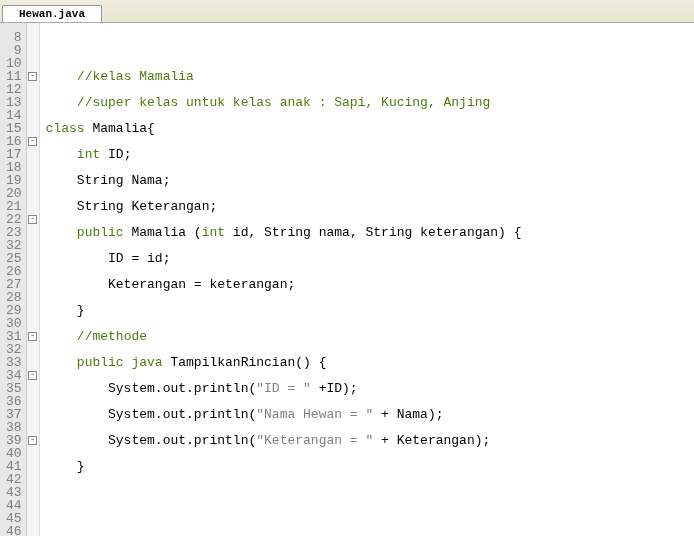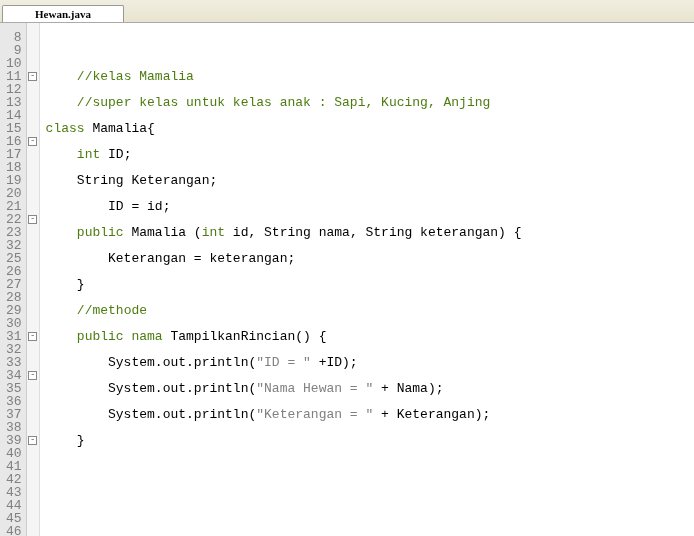--- a/index.html
+++ b/index.html
@@ -16,22 +16,22 @@
     background: linear-gradient(#f0eee0, #e8e4d0);
     border-bottom: 1px solid #aaa;
     height: 22px;
     display: flex;
     align-items: flex-end;
   }
   .tab {
     background: #fff;
     border: 1px solid #999;
     border-bottom: none;
-    padding: 2px 32px;
-    font-family: Liberation Serif, serif;
+    padding: 2px 16px;
+    font-family: Liberation Mono, monospace;
     font-size: 11px;
     font-weight: bold;
     margin-left: 2px;
     border-radius: 2px 2px 0 0;
   }
   .editor {
     display: flex;
     height: calc(100% - 22px);
     background: #fff;
   }
@@ -180,27 +180,28 @@
       <div class="f-line"></div>
       <div class="f-line"></div>
       <div class="f-line"></div>
     </div>
   <div class="code">
 <div class="line"><span></span></div>
 <div class="line">    <span class="c-comment">//kelas Mamalia</span></div>
 <div class="line">    <span class="c-comment">//super kelas untuk kelas anak : Sapi, Kucing, Anjing</span></div>
 <div class="line"><span class="c-keyword">class</span><span> Mamalia{</span></div>
 <div class="line">    <span class="c-keyword">int</span><span> ID;</span></div>
+<div class="line"><span>    String Nama;</span></div>
 <div class="line"><span>    String Keterangan;</span></div>
+<div class="line">    <span class="c-keyword">public</span><span> Mamalia (</span><span class="c-keyword">int</span><span> id, String nama, String keterangan) {</span></div>
 <div class="line"><span>        ID = id;</span></div>
-<div class="line">    <span class="c-keyword">public</span><span> Mamalia (</span><span class="c-keyword">int</span><span> id, String nama, String keterangan) {</span></div>
 <div class="line"><span>        Keterangan = keterangan;</span></div>
 <div class="line"><span>    }</span></div>
 <div class="line">    <span class="c-comment">//methode</span></div>
-<div class="line">    <span class="c-keyword">public nama</span><span> TampilkanRincian() {</span></div>
+<div class="line">    <span class="c-keyword">public java</span><span> TampilkanRincian() {</span></div>
 <div class="line"><span>        System.out.println(</span><span class="c-string">"ID = "</span><span> +ID);</span></div>
 <div class="line"><span>        System.out.println(</span><span class="c-string">"Nama Hewan = "</span><span> + Nama);</span></div>
 <div class="line"><span>        System.out.println(</span><span class="c-string">"Keterangan = "</span><span> + Keterangan);</span></div>
 <div class="line"><span>    }</span></div>
 
 
 
 
 
 

